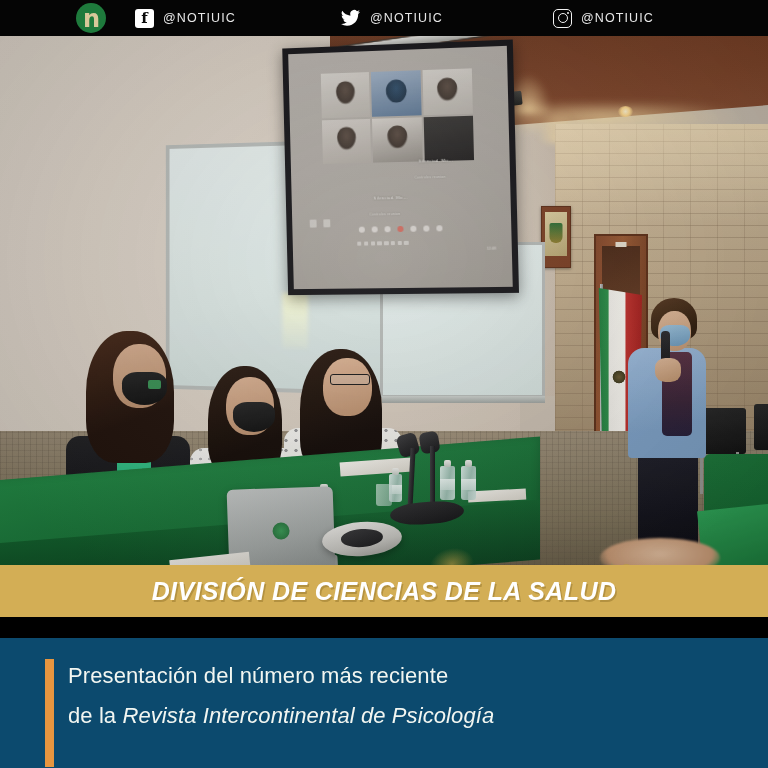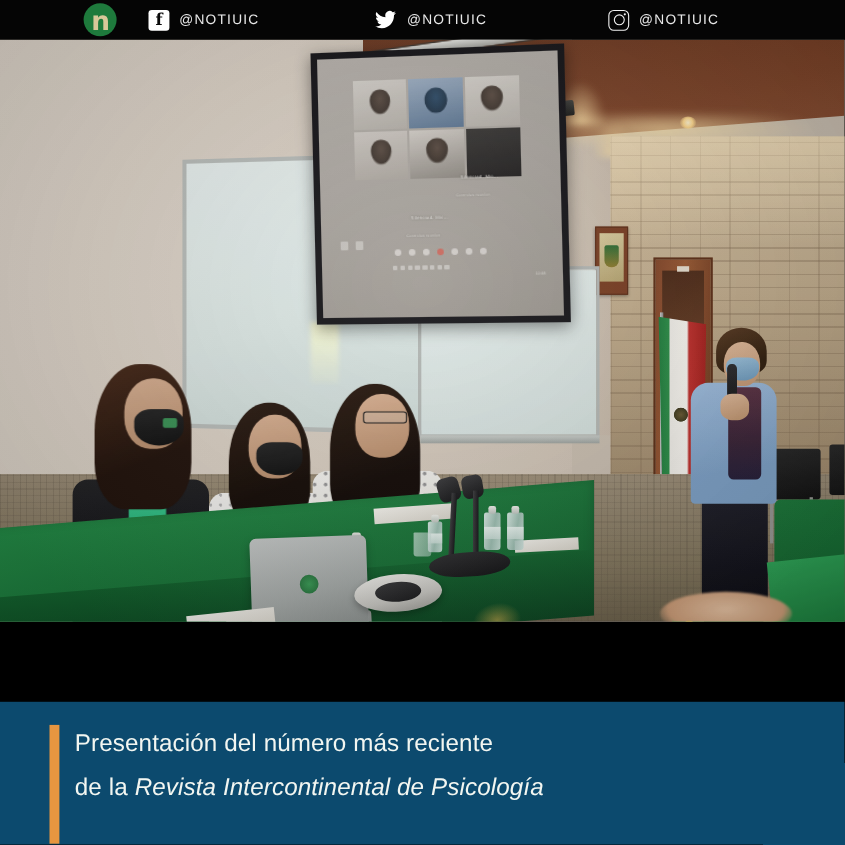--- a/index.html
+++ b/index.html
@@ -851,20 +851,23 @@
 
     <div class="papers-c"></div>
 
     <div class="fg-cloth"></div>
     <div class="fg-hands"></div>
     <div class="fg-ring"></div>
 
     <div class="photo-shade"></div>
   </div>
 
+  <div class="gold-band">
+    <div class="gold-title">DIVISIÓN DE CIENCIAS DE LA SALUD</div>
+  </div>
 
   <div class="green-panel">
     <div class="accent-bar"></div>
     <div class="caption">
       <span>Presentación del número más reciente</span><br>
       <span>de la </span><em>Revista Intercontinental de Psicología</em><br>
     </div>
 
   </div>
 

